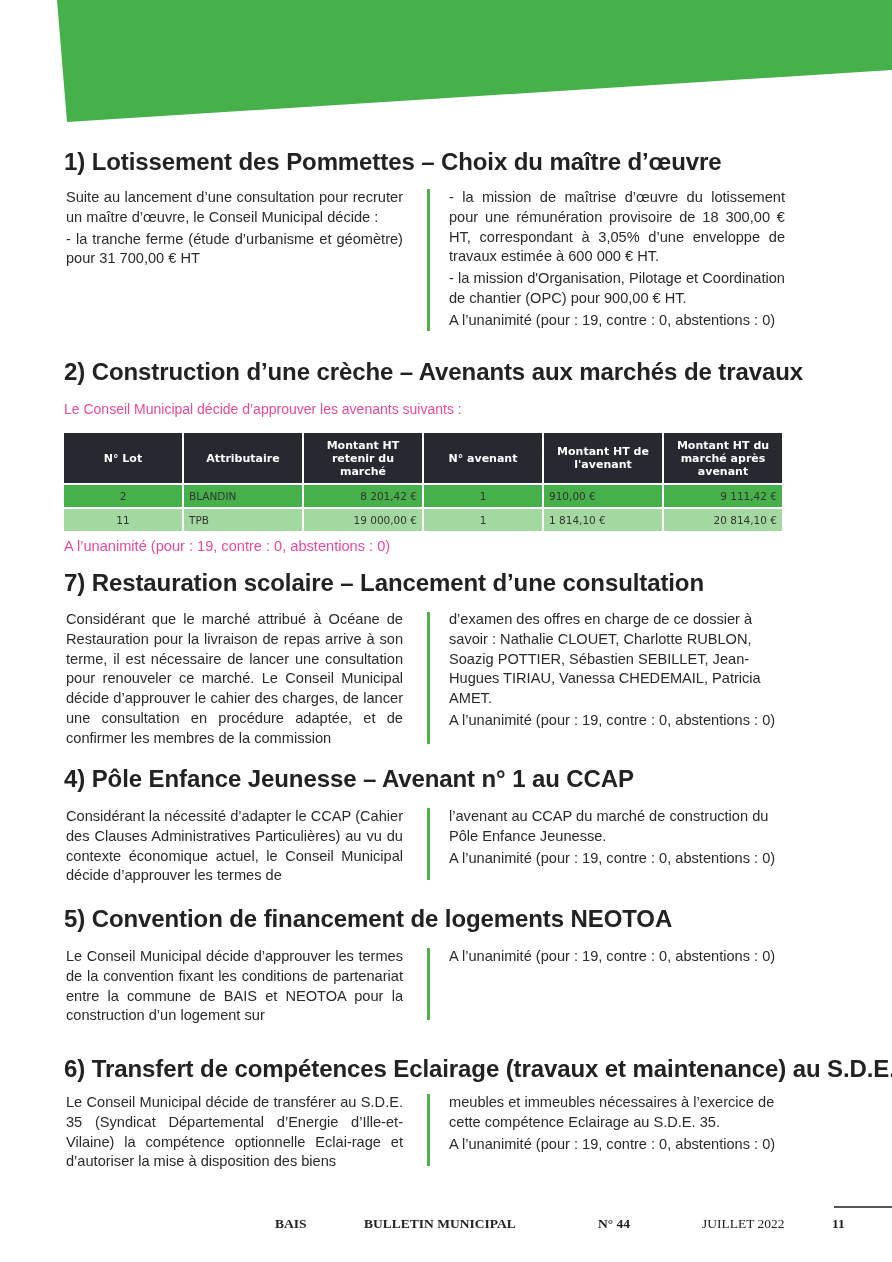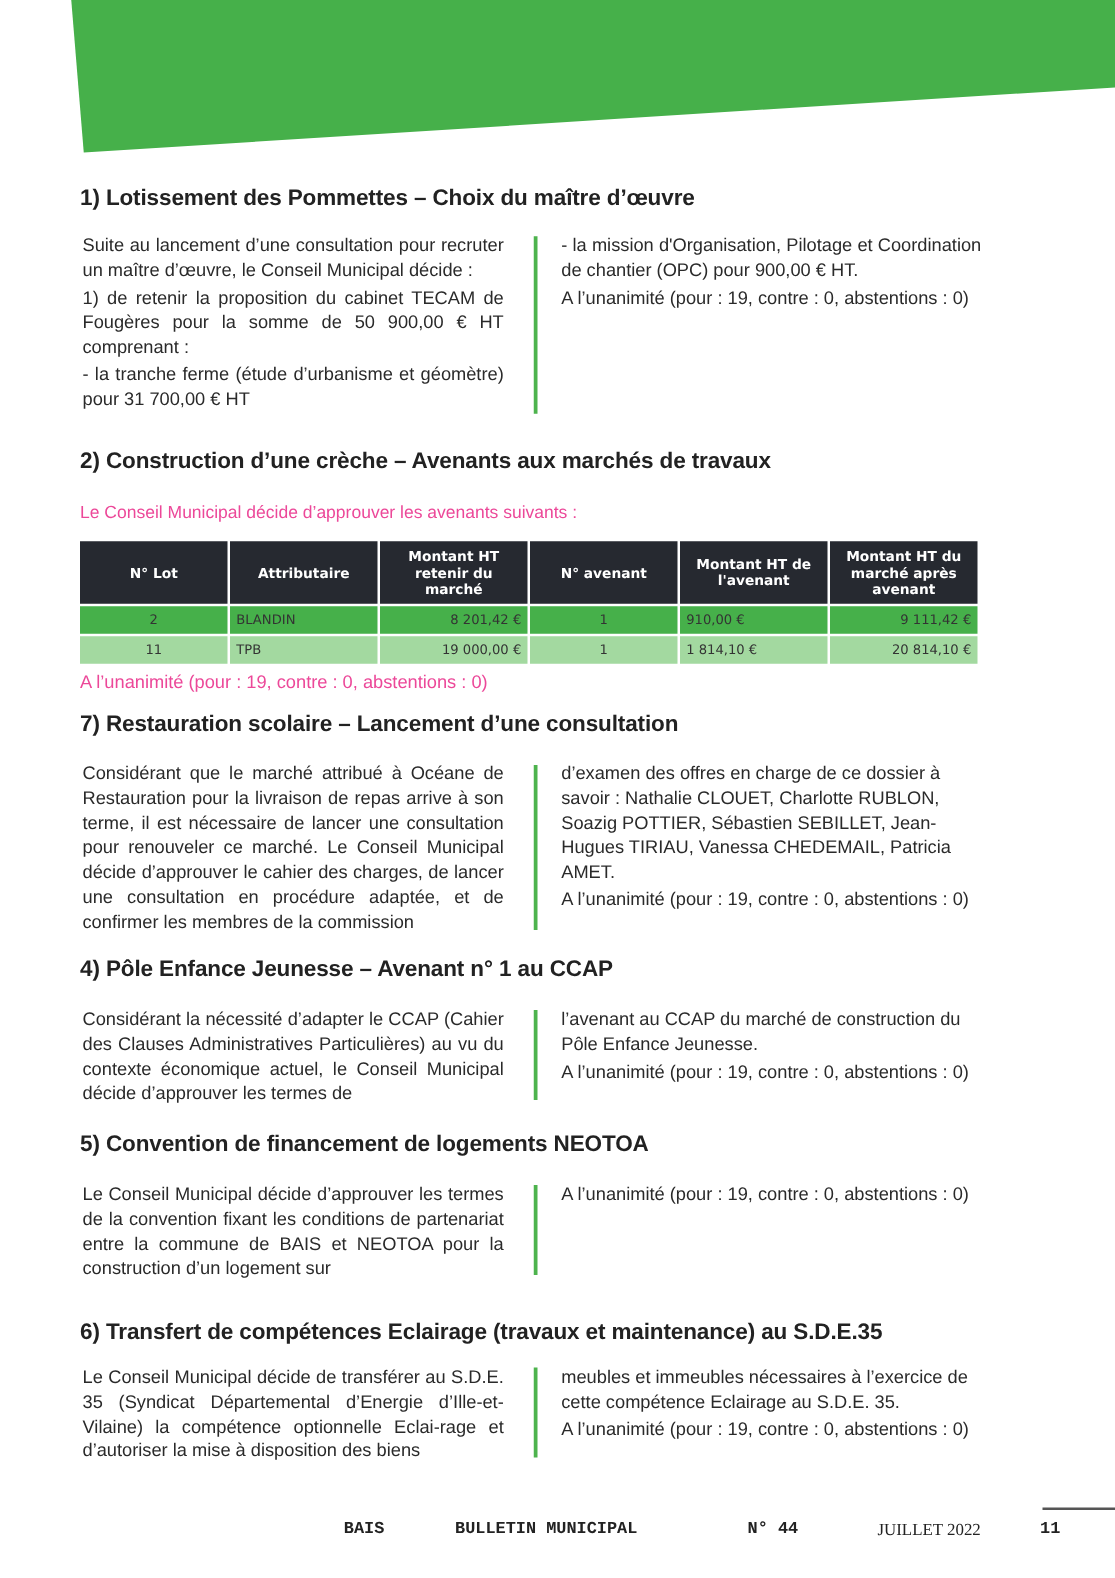--- a/index.html
+++ b/index.html
@@ -1,50 +1,50 @@
 <!DOCTYPE html>
 <html><head>
 <meta charset="utf-8">
 <style>
   html, body { margin:0; padding:0; }
   body { width:892px; height:1262px; position:relative; background:#ffffff; overflow:hidden;
          font-family:"Liberation Sans", sans-serif; color:#222; }
   .banner { position:absolute; left:0; top:0; width:892px; height:125px; }
-  .h { position:absolute; left:64px; font-weight:bold; font-size:18px; color:#222; white-space:nowrap; letter-spacing:-0.1px; }
+  .h { position:absolute; left:64px; font-weight:bold; font-size:24px; color:#222; white-space:nowrap; letter-spacing:-0.1px; }
   .col { position:absolute; font-size:14.6px; line-height:19.8px; color:#2a2a2a; text-align:justify; }
   .col p { margin:2px; }
   .left { left:64px; width:341px; }
   .right { left:447px; width:340px; }
   .bar { position:absolute; left:427px; width:3px; background:#4db34d; }
   .intro { position:absolute; left:64px; font-size:14px; color:#ec4899; }
   table.t { position:absolute; left:64px; top:433px; width:722px; border-collapse:separate; border-spacing:2px 2px; margin:-2px; table-layout:fixed; }
   .t th { background:#262930; color:#fff; font-family:"DejaVu Sans", sans-serif; font-weight:bold; font-size:11px; line-height:13px; height:50px; text-align:center; padding:0 4px; }
   .t td { font-family:"DejaVu Sans", sans-serif; font-size:10.5px; height:22px; padding:0 5px; color:#333; }
   .t tr.r1 td { background:#46b04a; }
   .t tr.r2 td { background:#a3d9a0; }
   .c { text-align:center; } .l { text-align:left; } .rt { text-align:right; }
   .foot { position:absolute; top:1216px; font-family:"Liberation Serif", serif; font-size:13.5px; color:#222; white-space:nowrap; }
-  .fb { font-weight:bold;font-family:Liberation Mono, monospace; }
+  .fb { font-weight:bold; }
   .fline { position:absolute; left:834px; top:1206px; width:58px; height:2px; background:#555; }
 </style>
 </head>
 <body>
 
 <svg class="banner" viewBox="0 0 892 125" preserveAspectRatio="none">
   <polygon points="57,0 892,0 892,70 67,122" fill="#46b04a"></polygon>
 </svg>
 
 <div class="h" style="top:148px">1) Lotissement des Pommettes – Choix du maître d’œuvre</div>
 <div class="col left" style="top:186px">
   <p>Suite au lancement d’une consultation pour recruter un maître d’œuvre, le Conseil Municipal décide :</p>
-  <p>1) de retenir la proposition du cabinet TECAM de Fougères pour la somme de 50 900,00 € HT comprenant :</p>
   <p>- la tranche ferme (étude d’urbanisme et géomètre) pour 31 700,00 € HT</p>
 </div>
 <div class="bar" style="top:189px;height:142px"></div>
 <div class="col right" style="top:186px">
+  <p>- la mission de maîtrise d’œuvre du lotissement pour une rémunération provisoire de 18 300,00 € HT, correspondant à 3,05% d’une enveloppe de travaux estimée à 600 000 € HT.</p>
   <p>- la mission d'Organisation, Pilotage et Coordination de chantier (OPC) pour 900,00 € HT.</p>
   <p style="text-align:left">A l’unanimité (pour : 19, contre : 0, abstentions : 0)</p>
 </div>
 
 <div class="h" style="top:358px">2) Construction d’une crèche – Avenants aux marchés de travaux</div>
 <div class="intro" style="top:401px">Le Conseil Municipal décide d’approuver les avenants suivants :</div>
 <table class="t">
   <colgroup>
       <col>
       <col>

